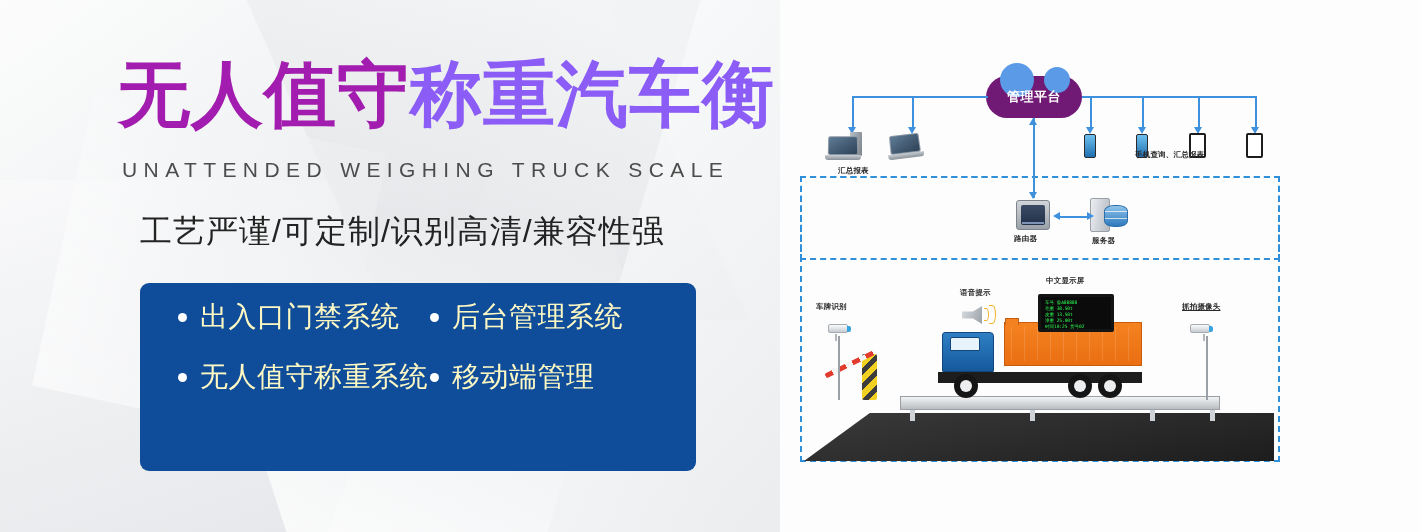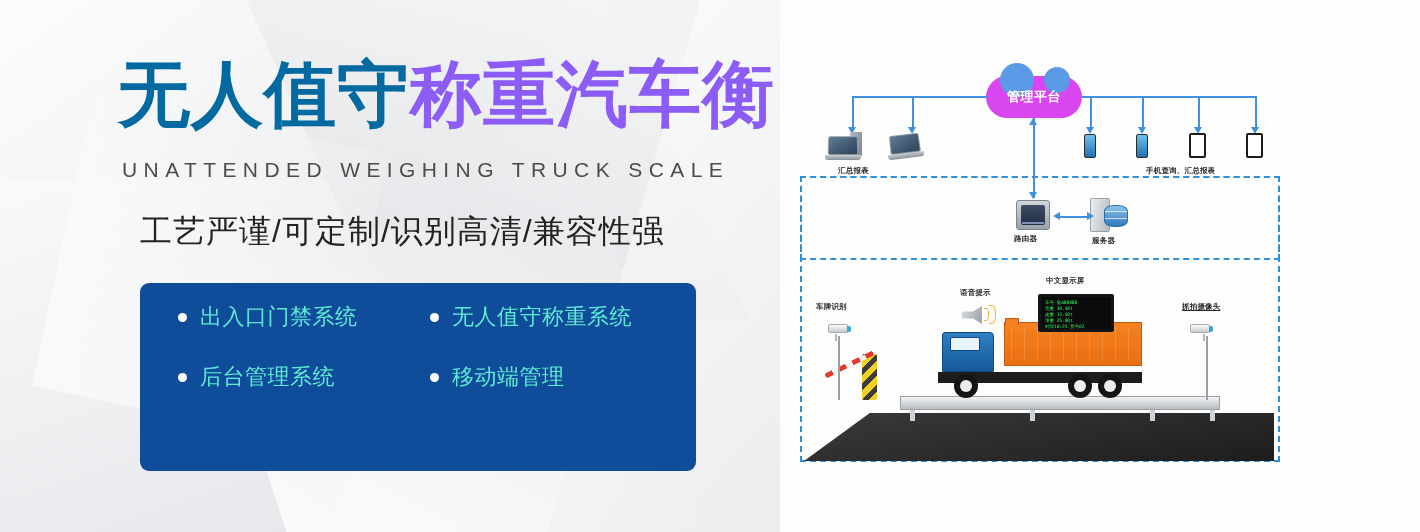--- a/index.html
+++ b/index.html
@@ -39,21 +39,21 @@
         width: 640px; height: 532px; background: #fdfdfd; }
 
   
   .left-pane { position: absolute; left: 0; top: 0; width: 760px; height: 532px; }
 
   .title-row {
     position: absolute; left: 118px; top: 58px;
     font-size: 72px; font-weight: 700; line-height: 1;
     letter-spacing: 1px; white-space: nowrap;
   }
-  .title-blue { color: #0369a1; }
+  .title-blue { color: #a21caf; }
   .title-dark { color: #8b5cf6; }
 
   .subtitle-en {
     position: absolute; left: 122px; top: 158px;
     font-size: 21px; color: #4c4c4c; letter-spacing: 6.4px;
     font-weight: 400; white-space: nowrap;
   }
 
   .tagline {
     position: absolute; left: 140px; top: 210px;
@@ -69,34 +69,34 @@
     grid-template-rows: repeat(3, 1fr);
     align-items: center;
     padding: 4px 0 4px 38px;
   }
   .feature-item { display: flex; align-items: center; gap: 13px; }
   .feature-dot {
     width: 9px; height: 9px; border-radius: 50%;
     background: #ffffff; flex: 0 0 auto;
   }
   .feature-label {
-    color: #5eead4; font-size: 22px; letter-spacing: .5px; white-space: nowrap;
+    color: #fef9c3; font-size: 28px; letter-spacing: .5px; white-space: nowrap;
   }
 
   
   .diagram { position: absolute; left: 790px; top: 18px; width: 500px; height: 470px; }
 
   .dash-box { position: absolute; border: 2px dashed #2f8fd8; }
   .dash-top   { left: 10px; top: 158px; width: 480px; height: 84px; }
   .dash-outer { left: 10px; top: 158px; width: 480px; height: 286px; }
 
   .cloud {
     position: absolute; left: 196px; top: 58px;
     width: 96px; height: 42px;
-    background: #d946ef; border-radius: 22px;
+    background: #701a75; border-radius: 22px;
     display: flex; align-items: center; justify-content: center;
     color: #fff; font-size: 13px; font-weight: 700; letter-spacing: .5px;
   }
   .cloud::before {
     content: ""; position: absolute; left: 14px; top: -13px;
     width: 34px; height: 34px; background: #5a9ae6; border-radius: 50%;
   }
   .cloud::after {
     content: ""; position: absolute; right: 12px; top: -9px;
     width: 26px; height: 26px; background: #5a9ae6; border-radius: 50%;
@@ -323,25 +323,25 @@
 
     <div class="tagline">工艺严谨/可定制/识别高清/兼容性强</div>
 
     <div class="feature-box">
       <div class="feature-item">
         <span class="feature-dot"></span>
         <span class="feature-label">出入口门禁系统</span>
       </div>
       <div class="feature-item">
         <span class="feature-dot"></span>
-        <span class="feature-label">无人值守称重系统</span>
+        <span class="feature-label">后台管理系统</span>
       </div>
       <div class="feature-item">
         <span class="feature-dot"></span>
-        <span class="feature-label">后台管理系统</span>
+        <span class="feature-label">无人值守称重系统</span>
       </div>
       <div class="feature-item">
         <span class="feature-dot"></span>
         <span class="feature-label">移动端管理</span>
       </div>
     </div>
   </div>
 
   <div class="diagram">
 
@@ -382,21 +382,21 @@
     <div class="laptop" style="left:100px; top:116px; transform:rotate(-7deg);">
       <div class="screen"></div>
       <div class="base"></div>
     </div>
     <div class="dg-label" style="left:48px; top:148px;">汇总报表</div>
 
     <div class="phone" style="left:294px; top:116px;"></div>
     <div class="phone" style="left:346px; top:116px;"></div>
     <div class="tablet" style="left:399px; top:115px;"></div>
     <div class="tablet" style="left:456px; top:115px;"></div>
-    <div class="dg-label" style="left:345px; top:148px;margin-left:11px;">手机查询、汇总报表</div>
+    <div class="dg-label" style="left:345px; top:132px;">手机查询、汇总报表</div>
 
     <div class="router" style="left:226px; top:182px;">
       <div class="face"></div>
       <div class="led"></div>
     </div>
     <div class="dg-label" style="left:224px; top:216px;">路由器</div>
 
     <div class="server" style="left:300px; top:180px;">
       <div class="box"></div>
       <div class="db"></div>

